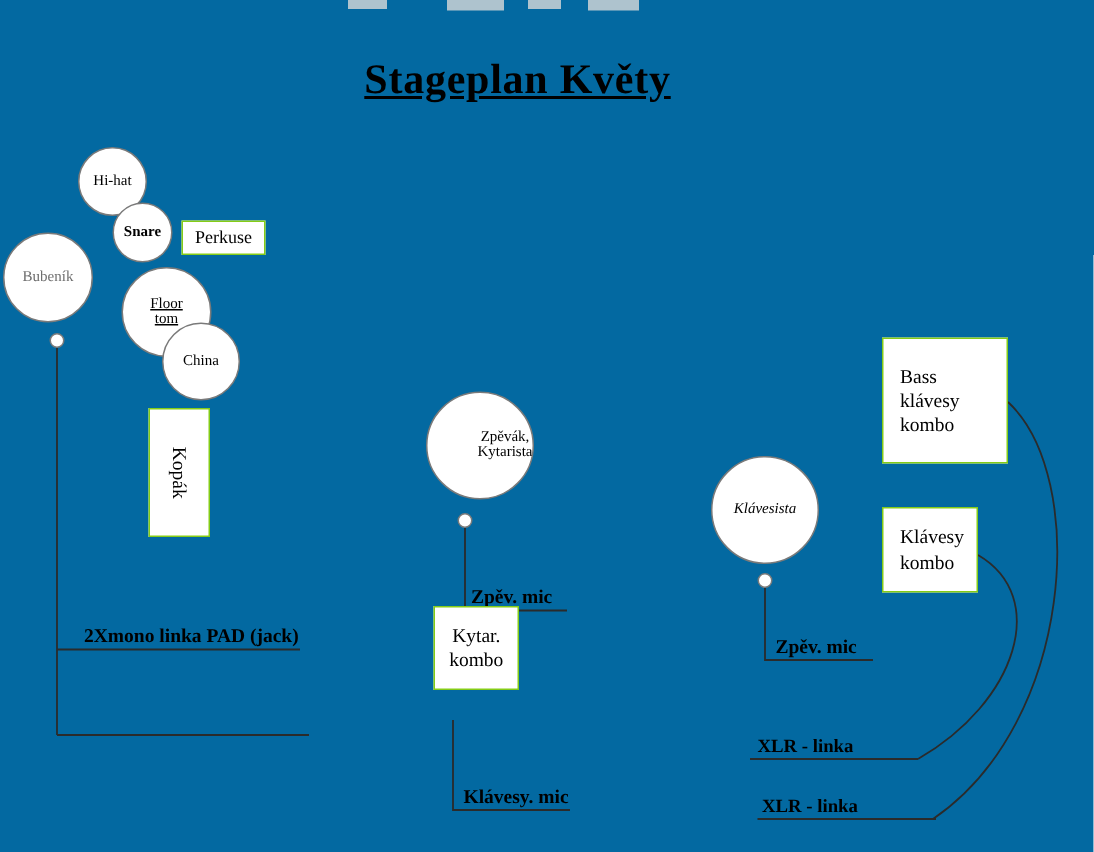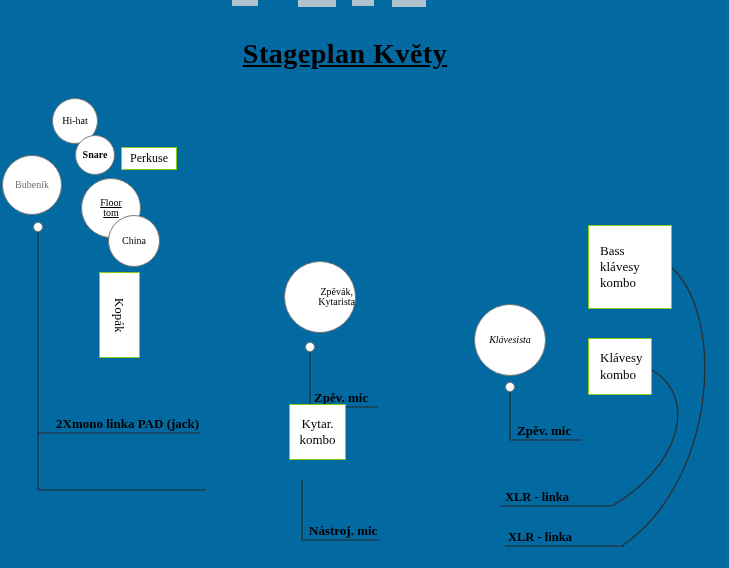--- a/index.html
+++ b/index.html
@@ -121,21 +121,21 @@
   <div class="circle c-singer">
     <span>Zpěvák,
 Kytarista</span>
   </div>
   <div class="dot dot-singer"></div>
   <div class="lbl bold lbl-vmic-c">Zpěv. mic</div>
   <div class="rect r-kytar">
     <span>Kytar.
 kombo</span>
   </div>
-  <div class="lbl bold lbl-nmic">Nástroj. mic</div>
+  <div class="lbl bold lbl-nmic">Klávesy. mic</div>
 
   <div class="rect left-align r-bass">
     <span>Bass
 klávesy
 kombo</span>
   </div>
   <div class="circle c-klaves">
     <span>Klávesista</span>
   </div>
   <div class="rect left-align r-keys">

